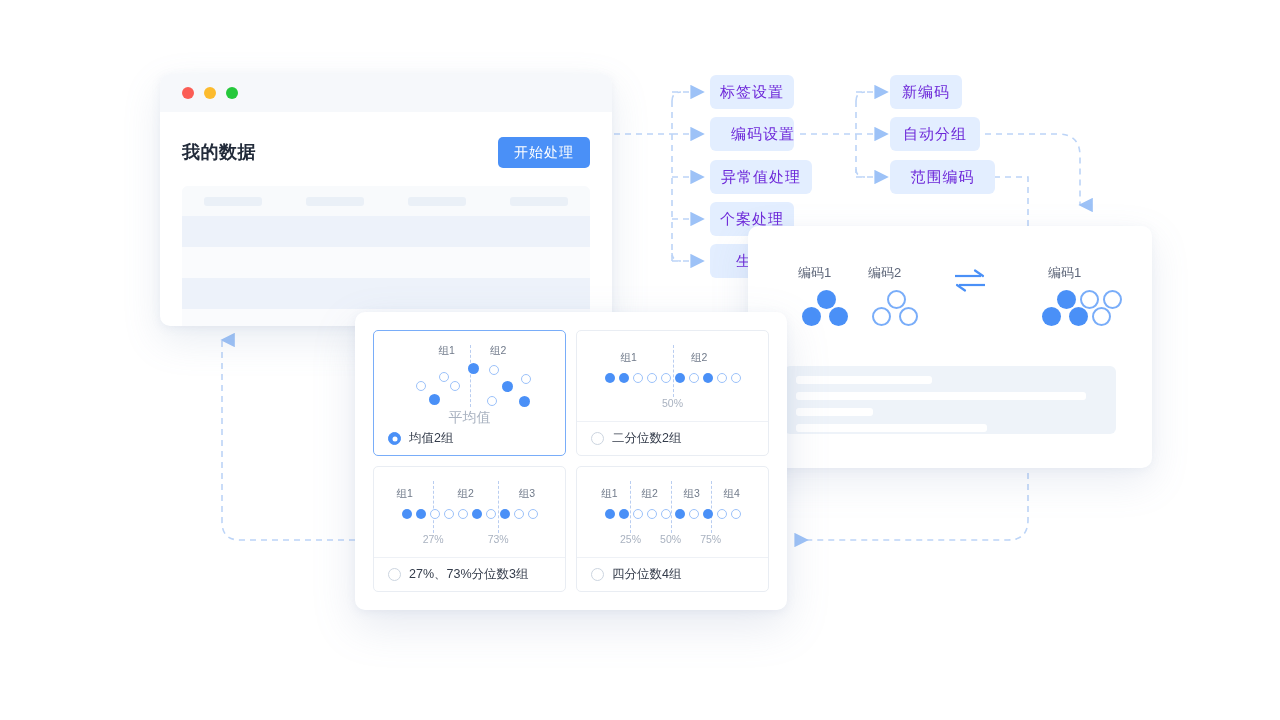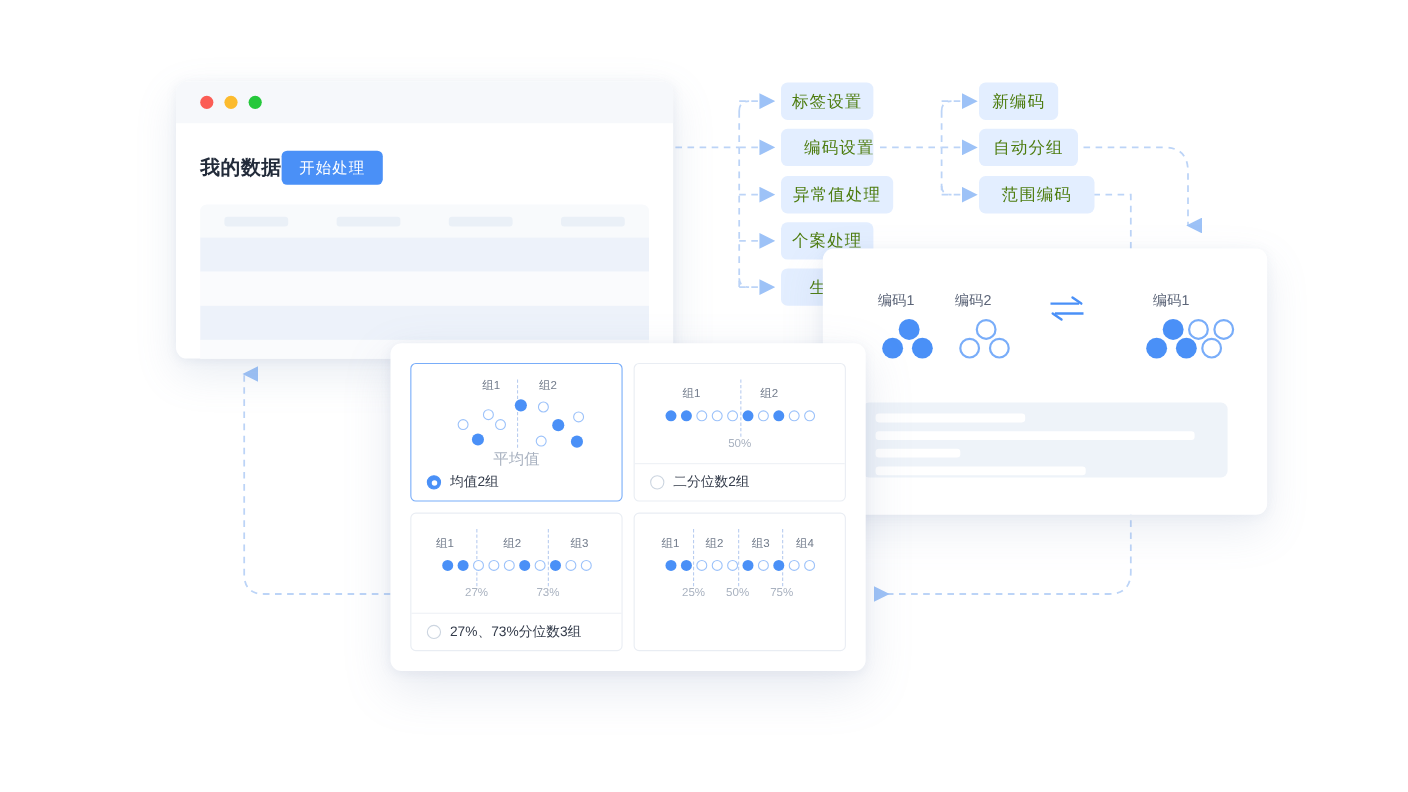--- a/index.html
+++ b/index.html
@@ -24,21 +24,21 @@
   .window-titlebar {
     height: 38px; background: #f6f8fb; display: flex; align-items: center;
     padding-left: 22px; gap: 10px;
   }
   .dot { width: 12px; height: 12px; border-radius: 50%; }
   .dot.red { background: #fb5d55; }
   .dot.yellow { background: #fcbb2e; }
   .dot.green { background: #25c83b; }
 
   .window-body { padding: 18px 22px 0 22px; }
-  .window-head-row { display: flex; align-items: center; justify-content: flex-start; height: 44px; }
+  .window-head-row { display: flex; align-items: center; justify-content: space-between; height: 44px; }
   .window-title { font-size: 18px; font-weight: 700; color: #222b3a; letter-spacing: .5px; }
   .primary-btn {
     background: #4a90f7; color: #ffffff; font-size: 14px; border: none;
     border-radius: 5px; padding: 8px 16px; cursor: pointer; line-height: 1;
     height: 31px; display: inline-flex; align-items: center; letter-spacing: 1px;
   }
 
   .table-skeleton {
     margin-top: 12px; border-radius: 6px; overflow: hidden; background: #fafbfd;
   }
@@ -47,21 +47,21 @@
   .tbl-header .bar {
     height: 9px; width: 58px; margin-left: 22px; background: #eaf0f7; border-radius: 3px;
   }
   .tbl-row { height: 31px; }
   .tbl-row.alt { background: #edf2fa; }
   .tbl-row.plain { background: #fafbfd; }
 
   
   .flow-box {
     position: absolute; z-index: 2;
-    background: #e3eeff; color: #4d7c0f; border-radius: 6px;
+    background: #e3eeff; color: #6d28d9; border-radius: 6px;
     font-size: 15px; display: flex; align-items: center; justify-content: center;
     height: 34px; letter-spacing: 1px; white-space: nowrap;
   }
 
   
   .right-panel {
     position: absolute; left: 748px; top: 226px; width: 404px; height: 242px;
     background: #ffffff; border-radius: 10px;
     box-shadow: 0 14px 38px rgba(120,140,180,0.15), 0 2px 10px rgba(120,140,180,0.08);
     z-index: 4; overflow: hidden;
@@ -380,16 +380,20 @@
           <span class="rd hollow"></span>
           <span class="rd hollow"></span>
           <span class="rd hollow"></span>
           <span class="rd fill"></span>
           <span class="rd hollow"></span>
           <span class="rd fill"></span>
           <span class="rd hollow"></span>
           <span class="rd hollow"></span>
         </div>
       </div>
+      <div class="option-foot">
+        <span class="radio"></span>
+        <span class="option-label">四分位数4组</span>
+      </div>
     </div>
 
   </div>
 </div>
 
 </body></html>

